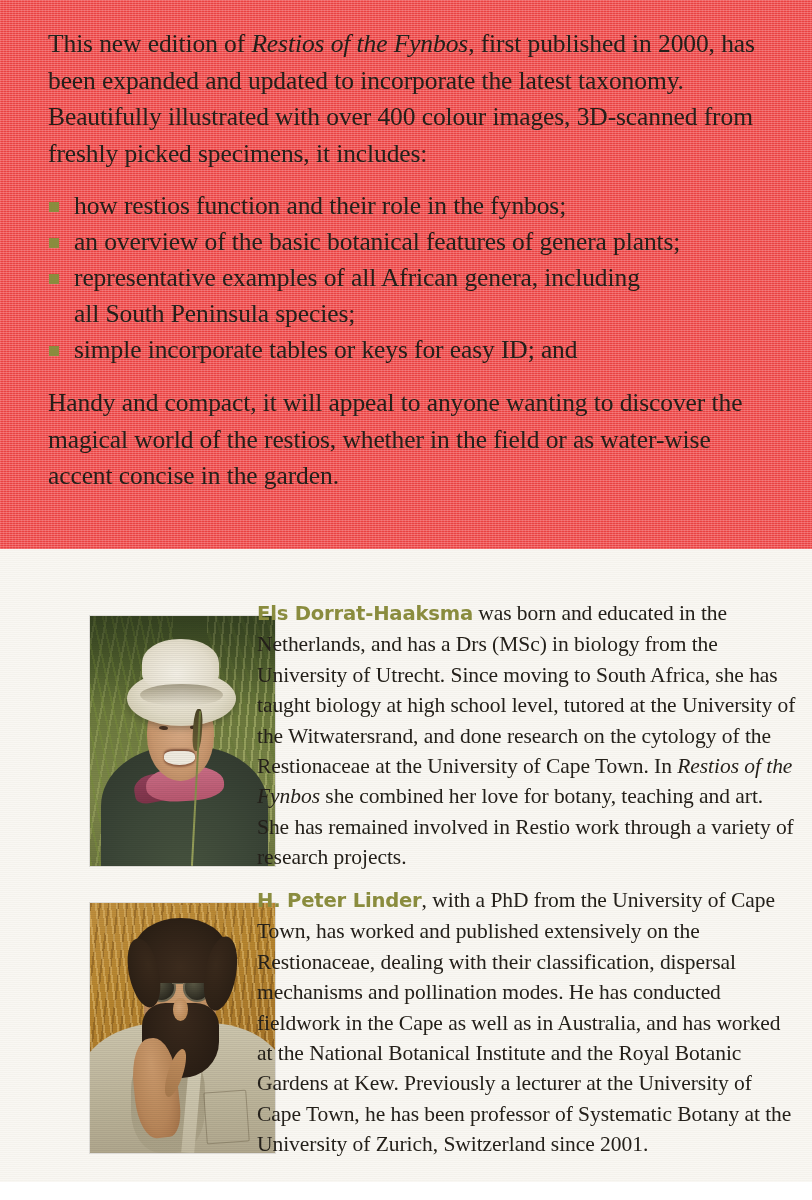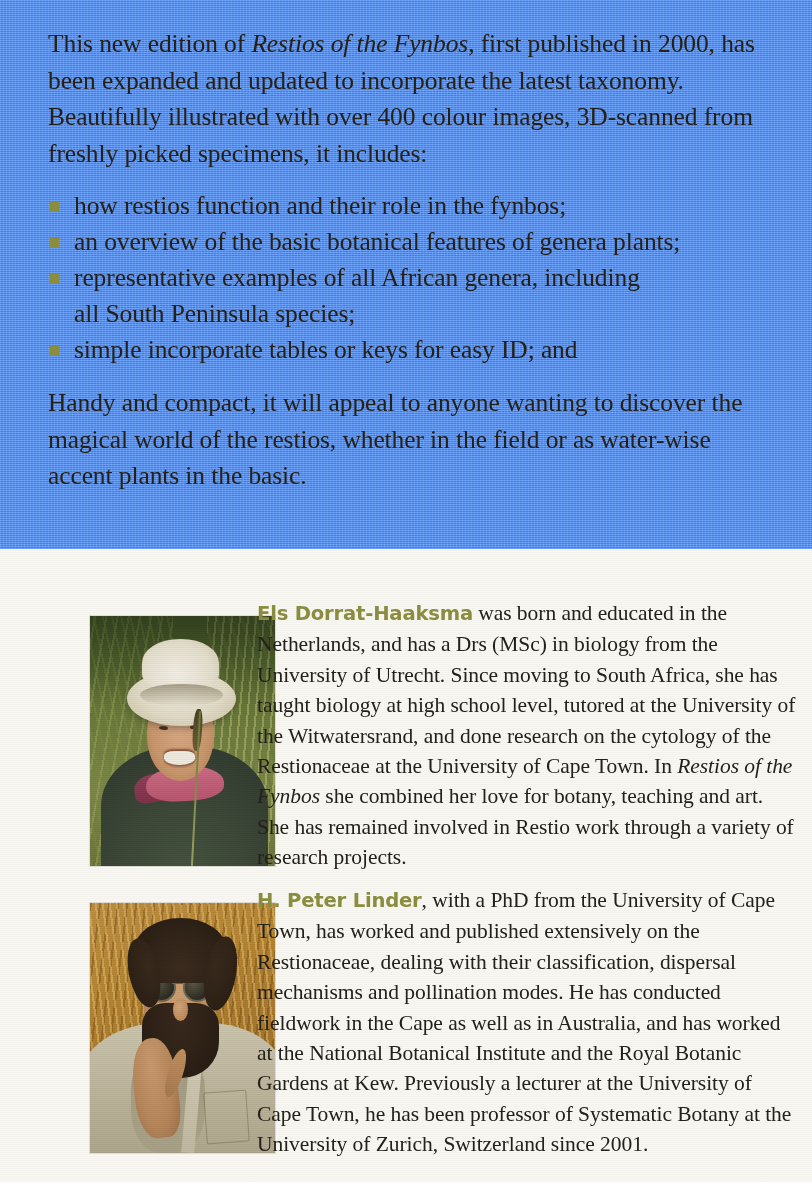--- a/index.html
+++ b/index.html
@@ -15,21 +15,21 @@
     position: relative;
   }
 
   
   .blurb-panel {
     position: absolute;
     left: 0;
     top: 0;
     width: 812px;
     height: 567px;
-    background: #3b82f6;
+    background: #ef4444;
     box-sizing: border-box;
     padding: 26px 34px 0 48px;
     overflow: hidden;
   }
   .blurb-panel::after {
     
     content: "";
     position: absolute;
     left: 0; top: 0; right: 0; bottom: 0;
     background-image:
@@ -343,21 +343,21 @@
   <p class="intro-para"><span>This new edition of </span><em>Restios of the Fynbos</em><span>, first published in 2000, has been expanded and updated to incorporate the latest taxonomy. Beautifully illustrated with over 400 colour images, 3D-scanned from freshly picked specimens, it includes:</span></p>
 
   <ul class="feature-list">
     <li><span class="bullet-square"></span><span>how restios function and their role in the fynbos;</span></li>
     <li><span class="bullet-square"></span><span>an overview of the basic botanical features of genera plants;</span></li>
     <li><span class="bullet-square"></span><span>representative examples of all African genera, including</span></li>
     <li class="continuation"><span>all South Peninsula species;</span></li>
     <li><span class="bullet-square"></span><span>simple incorporate tables or keys for easy ID; and</span></li>
   </ul>
 
-  <p class="closing-para">Handy and compact, it will appeal to anyone wanting to discover the magical world of the restios, whether in the field or as water-wise accent plants in the basic.</p>
+  <p class="closing-para">Handy and compact, it will appeal to anyone wanting to discover the magical world of the restios, whether in the field or as water-wise accent concise in the garden.</p>
 </section>
 
 <section class="authors-panel">
 
   <div class="author-block first">
     <figure class="author-photo">
       <div class="photo-inner">
         <div class="p1-bg"></div>
         <div class="p1-foliage-a"></div>
         <div class="p1-foliage-b"></div>

